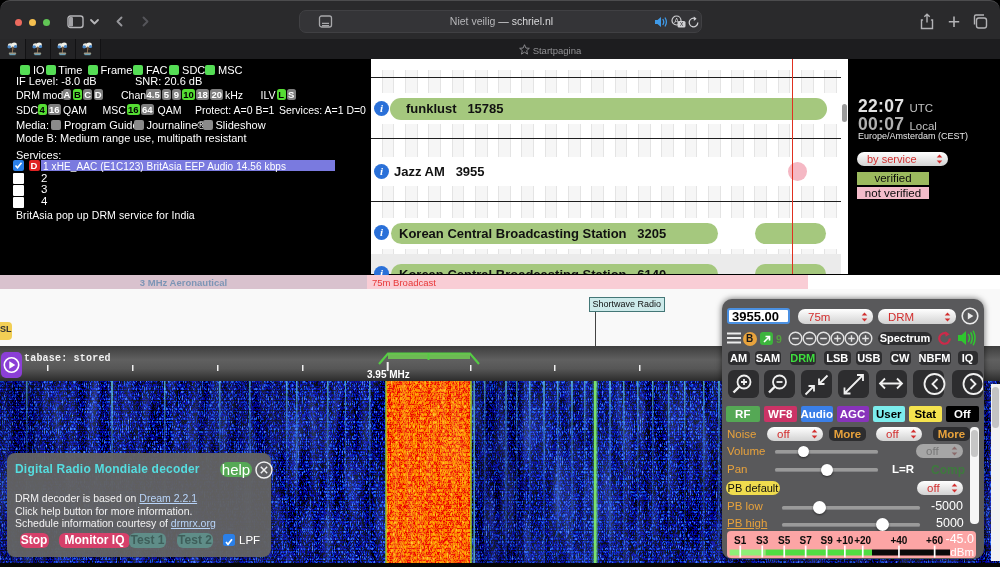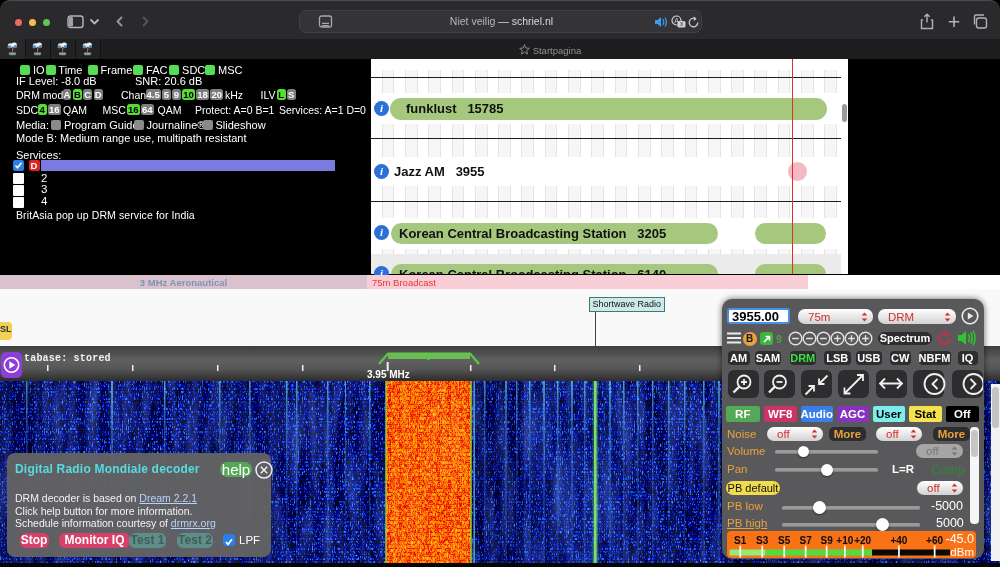--- a/index.html
+++ b/index.html
@@ -177,20 +177,21 @@
     <div class="lp" style="left:215.5px;top:60px;">Slideshow</div>
     <div class="lp" style="left:16px;top:73px;">Mode B: Medium range use, multipath resistant</div>
     <div class="lp" style="left:16px;top:90px;">Services:</div>
     <div class="abs" style="left:40.5px;top:100.5px;width:294px;height:11px;background:#7a7adf;"></div>
     <div class="abs" style="left:13px;top:100.5px;width:11px;height:11px;background:#2a7fe8;border-radius:2px;">
       <svg width="11" height="11" viewBox="0 0 11 11">
           <path d="M 2.5 5.5 L 4.5 7.8 L 8.5 2.8" stroke="#fff" stroke-width="1.6" fill="none"></path>
         </svg>
     </div>
     <div class="abs" style="left:28.5px;top:100.5px;width:11px;height:11px;background:#e02222;border-radius:2px;color:#fff;font-weight:bold;font-size:9.5px;text-align:center;line-height:11.5px;">D</div>
+    <div class="abs" style="left:43px;top:101.5px;color:#fff;font-size:10px;white-space:nowrap;letter-spacing:0.1px;">1 xHE_AAC (E1C123) BritAsia EEP Audio 14.56 kbps</div>
     <div class="abs" style="left:13px;top:114px;width:11px;height:11px;background:#fff;border-radius:1px;"></div>
     <div class="abs" style="left:41px;top:112.5px;font-size:11.5px;">2</div>
     <div class="abs" style="left:13px;top:125.5px;width:11px;height:11px;background:#fff;border-radius:1px;"></div>
     <div class="abs" style="left:41px;top:124px;font-size:11.5px;">3</div>
     <div class="abs" style="left:13px;top:137.5px;width:11px;height:11px;background:#fff;border-radius:1px;"></div>
     <div class="abs" style="left:41px;top:136px;font-size:11.5px;">4</div>
     <div class="lp" style="left:16px;top:150px;font-size:10.5px;letter-spacing:0.1px;">BritAsia pop up DRM service for India</div>
   </div>
 
   <div class="abs" id="stations">
@@ -212,20 +213,33 @@
     <div class="gbar" style="left:384px;top:163.5px;width:71px;"></div>
     <div class="iicon" style="left:3px;top:166px;">i</div>
     <div class="gbar" style="left:20px;top:205px;width:327px;border-radius:11px 11px 0 0;height:10px;overflow:hidden;"><span style="margin-left:8px;">Korean Central Broadcasting Station&nbsp;&nbsp;&nbsp;6140</span></div>
     <div class="gbar" style="left:384px;top:205px;width:71px;border-radius:11px 11px 0 0;height:10px;"></div>
     <div class="iicon" style="left:3px;top:207px;">i</div>
     <div class="abs" style="left:420.5px;top:0;width:1.5px;height:215px;background:#e03020;"></div>
     <div class="abs" style="left:470px;top:0;width:7px;height:215px;background:#fff;"></div>
     <div class="abs" style="left:471px;top:45px;width:5px;height:18px;background:#9b9b9b;border-radius:3px;"></div>
   </div>
 
+  <div class="abs" id="clock">
+    <div class="abs" style="left:10px;top:37px;font-size:17.5px;font-weight:bold;color:#e2e2e2;letter-spacing:0.3px;">22:07 <span style="font-size:11.5px;font-weight:normal;color:#c2c2c2;letter-spacing:0;">UTC</span></div>
+    <div class="abs" style="left:10px;top:55px;font-size:17.5px;font-weight:bold;color:#b2b2b2;letter-spacing:0.3px;">00:07 <span style="font-size:11.5px;font-weight:normal;color:#c2c2c2;letter-spacing:0;">Local</span></div>
+    <div class="abs" style="left:10px;top:72px;font-size:9px;color:#e8e8e8;">Europe/Amsterdam (CEST)</div>
+    <div class="pill" style="left:9px;top:93px;width:91px;height:14px;">
+      <span class="tx" style="font-size:11px;">by service</span>
+      <svg class="updn" viewBox="0 0 7 10">
+          <path d="M 0.7 3.6 L 3.5 0.6 L 6.3 3.6 Z M 0.7 6.4 L 3.5 9.4 L 6.3 6.4 Z" fill="#d22f2f"></path>
+        </svg>
+    </div>
+    <div class="abs" style="left:9px;top:113px;width:72px;height:12.5px;background:#9cba5e;color:#0a0a0a;font-size:11.5px;text-align:center;line-height:12.5px;">verified</div>
+    <div class="abs" style="left:9px;top:127.5px;width:72px;height:12.5px;background:#f3bcca;color:#0a0a0a;font-size:11.5px;text-align:center;line-height:12.5px;">not verified</div>
+  </div>
 
   <div class="abs" id="bandstrip">
     <div class="abs" style="left:0;top:0;width:367px;height:14.5px;background:#d9c2ce;"></div>
     <div class="abs" style="left:367px;top:0;width:441px;height:14.5px;background:#f9cdd5;"></div>
     <div class="abs" style="left:0;top:2.5px;width:367px;text-align:center;font-size:9.5px;font-weight:bold;color:#7d95b5;">3 MHz Aeronautical</div>
     <div class="abs" style="left:372px;top:2.5px;font-size:9.5px;font-weight:normal;color:#e83838;">75m Broadcast</div>
   </div>
   <div class="abs" id="spectrum">
     <div class="abs" style="left:0;top:33px;width:12px;height:18px;background:#f2cf55;border-radius:0 4px 4px 0;font-size:9px;font-weight:bold;color:#333;line-height:15px;">SL</div>
     <div class="abs" style="left:595px;top:23px;width:1px;height:34px;background:#444;"></div>
@@ -477,21 +491,21 @@
     <div class="olab" style="left:5px;top:201px;">PB low</div>
     <div class="track" style="left:60px;top:206.5px;width:138px;"></div>
     <div class="thumb" style="left:91px;top:201.5px;width:13px;height:13px;"></div>
     <div class="abs" style="left:209px;top:200px;color:#fff;font-size:12.5px;">-5000</div>
 
     <div class="olab" style="left:5px;top:218px;text-decoration:underline;">PB high</div>
     <div class="track" style="left:60px;top:223.5px;width:138px;"></div>
     <div class="thumb" style="left:153.5px;top:218.5px;width:13px;height:13px;"></div>
     <div class="abs" style="left:214px;top:217px;color:#fff;font-size:12.5px;">5000</div>
 
-    <div class="abs" style="left:5px;top:231.5px;width:249px;height:27px;background:#f97316;border-radius:4px;">
+    <div class="abs" style="left:5px;top:231.5px;width:249px;height:27px;background:#fca5a5;border-radius:4px;">
       <svg width="249" height="27" viewBox="0 0 249 27">
         <rect x="2.6" y="18.5" width="36" height="6" fill="#8fee77"></rect>
         <rect x="38.6" y="18.5" width="106.4" height="6" fill="#50dd42"></rect>
         <rect x="145" y="18.5" width="78" height="6" fill="#0a0a0a"></rect>
         <g fill="#fff">
           <rect x="12.4" y="14.5" width="1.7" height="12"></rect>
             <rect x="34.4" y="14.5" width="1.7" height="12"></rect>
           <rect x="56.4" y="14.5" width="1.7" height="12"></rect>
             <rect x="77.8" y="14.5" width="1.7" height="12"></rect>
           <rect x="98.8" y="14.5" width="1.7" height="12"></rect>

